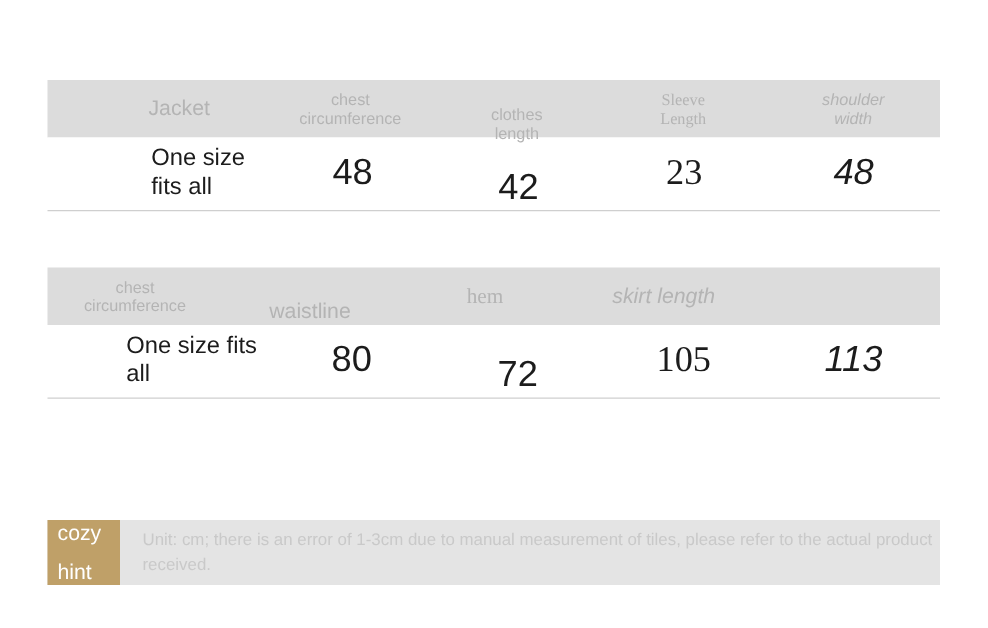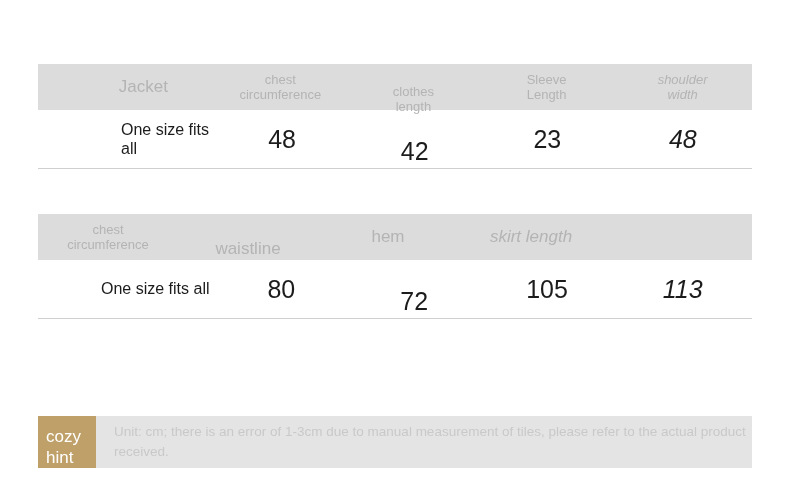--- a/index.html
+++ b/index.html
@@ -53,43 +53,43 @@
     display: flex;
     align-items: center;
     justify-content: center;
     line-height: 1.15;
   }
 
   
   .col-0 { width: 148px; margin-left: 35px; }
   .col-1 { width: 140px; }
   .col-2 { width: 140px; margin-top: 24px; }
-  .col-3 { width: 140px; }
+  .col-3 { width: 140px; font-family: Liberation Serif, serif; }
   .col-4 { width: 146px; font-style: italic; }
 
   .head-cell {
     color: #b4b4b4;
     font-size: 17px;
     text-align: center;
     padding: 0 4px;
     font-weight: 400;
   }
   .head-cell.two-line {
     font-size: 13px;
     line-height: 1.18;
   }
 
   .data-cell {
     color: #1c1c1c;
-    font-size: 25px;
+    font-size: 29px;
     font-weight: 400;
     text-align: right;
   }
   .data-cell.label-cell {
-    font-size: 16px;
+    font-size: 19px;
     justify-content: flex-start;
     padding-left: 48px;
     text-align: left;
     line-height: 1.2;
   }
   #table-dress .data-cell.label-cell {
     padding-left: 28px;
   }
 
   
@@ -106,21 +106,21 @@
   #hint-badge {
     width: 58px;
     flex: 0 0 58px;
     background: #bfa068;
     color: #ffffff;
     font-size: 17px;
     line-height: 1.25;
     display: flex;
     flex-direction: column;
     align-items: flex-start;
-    justify-content: flex-end;
+    justify-content: space-between;
     padding-left: 8px;
     box-sizing: border-box;
   }
   #hint-text {
     flex: 1 1 auto;
     display: flex;
     align-items: center;
     padding: 0 4px 0 18px;
     color: #c9c9c9;
     font-size: 13.5px;

